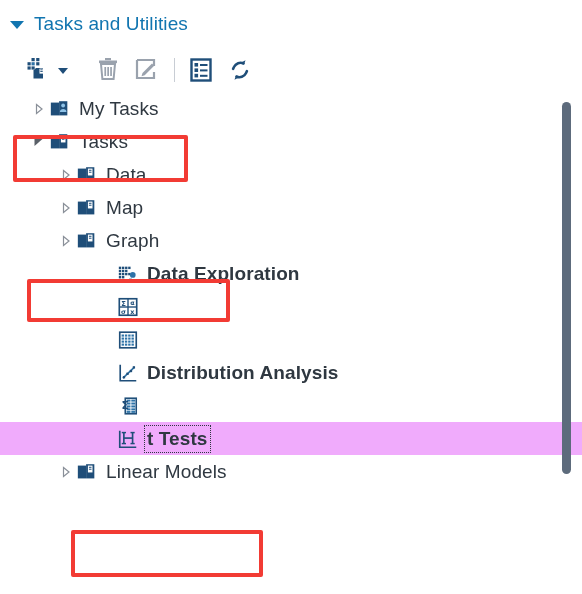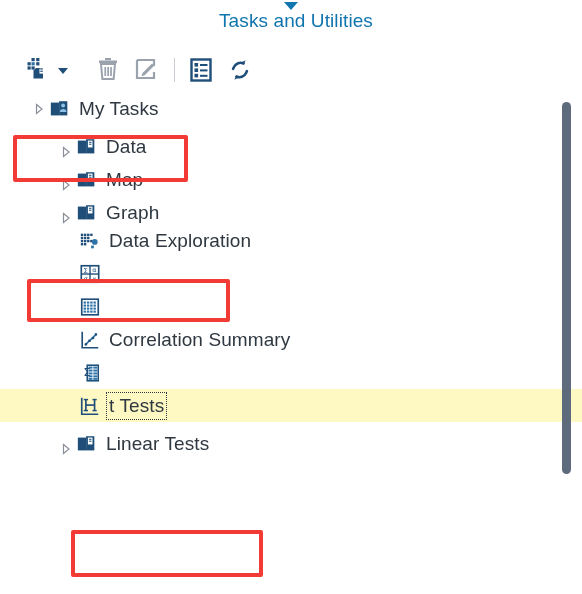--- a/index.html
+++ b/index.html
@@ -19,21 +19,20 @@
   #panel-header {
     position: absolute;
     left: 0;
     top: 0;
     width: 582px;
     height: 47px;
     display: flex;
     align-items: center;
     padding-left: 10px;
     box-sizing: border-box;
-    flex-direction: column;
   }
   #panel-header .twisty {
     width: 0;
     height: 0;
     border-left: 7px solid transparent;
     border-right: 7px solid transparent;
     border-top: 8px solid #1175b0;
     margin-right: 10px;
     margin-top: 2px;
   }
@@ -91,21 +90,21 @@
   }
   .tree-row {
     position: relative;
     display: flex;
     align-items: center;
     height: 33px;
     box-sizing: border-box;
     white-space: nowrap;
   }
   .tree-row.selected {
-    background: #fef9c3;
+    background: #f0abfc;
   }
   .row-arrow {
     width: 18px;
     min-width: 18px;
     display: flex;
     align-items: center;
     justify-content: center;
   }
   .row-arrow.spacer { }
   .row-icon {
@@ -122,22 +121,22 @@
     font-size: 19px;
     letter-spacing: .1px;
   }
   .row-label.focus-outline {
     outline: 1px dotted #2f3841;
     outline-offset: 2px;
   }
 
   
   .lvl1 { padding-left: 30px; }
-  .lvl2 { padding-left: 57px; align-items: flex-end; }
-  .lvl3 { padding-left: 60px; }
+  .lvl2 { padding-left: 57px; }
+  .lvl3 { padding-left: 98px; font-weight: bold; }
 
   
   #scrollbar-track {
     position: absolute;
     right: 10px;
     top: 92px;
     width: 12px;
     height: 502px;
   }
   #scrollbar-thumb {
@@ -240,20 +239,37 @@
       </span>
       <span class="row-icon">
         <svg width="22" height="22" viewBox="0 0 24 24">
           <path d="M2 5 h9 v14 h-9 z" fill="#1f4e79"></path>
           <path d="M11 3.5 h9 v15.5 h-9 z" fill="#1f4e79"></path>
           <circle cx="15.4" cy="8.2" r="2.1" fill="#8fc3e8"></circle>
           <path d="M11.8 15.2 a3.7 3.7 0 0 1 7.3 0 z" fill="#8fc3e8"></path>
         </svg>
       </span>
       <span class="row-label">My Tasks</span>
+    </div>
+    <div class="tree-row lvl1">
+      <span class="row-arrow">
+        <svg width="12" height="12" viewBox="0 0 12 12">
+          <path d="M1.5 3 L9.5 3 L1.5 10 Z" fill="#5a6068"></path>
+        </svg>
+      </span>
+      <span class="row-icon">
+        <svg width="22" height="22" viewBox="0 0 24 24">
+          <path d="M2 5 h9 v14 h-9 z" fill="#1f4e79"></path>
+          <path d="M11 3.5 h9 v15.5 h-9 z" fill="#1f4e79"></path>
+          <rect x="13" y="5" width="5" height="7.5" fill="#ffffff"></rect>
+          <rect x="14.1" y="6.3" width="2.8" height="1.1" fill="#1f4e79"></rect>
+          <rect x="14.1" y="8.4" width="2.8" height="1.1" fill="#1f4e79"></rect>
+        </svg>
+      </span>
+      <span class="row-label">Tasks</span>
     </div>
     <div class="tree-row lvl2">
       <span class="row-arrow">
         <svg width="10" height="12" viewBox="0 0 10 12">
           <path d="M2.5 1.5 L8 6 L2.5 10.5 Z" fill="none" stroke="#8a9099" stroke-width="1.2"></path>
         </svg>
       </span>
       <span class="row-icon">
         <svg width="22" height="22" viewBox="0 0 24 24">
           <path d="M2 5 h9 v14 h-9 z" fill="#1f4e79"></path>
@@ -371,21 +387,21 @@
           <path d="M3.5 3 v17.5 h17.5" fill="none" stroke="#1f4e79" stroke-width="1.8"></path>
           <line x1="6.5" y1="17.5" x2="19" y2="5.5" stroke="#2e73a8" stroke-width="1.8"></line>
           <g fill="#1f4e79">
             <rect x="6.4" y="15.4" width="2.5" height="2.5"></rect>
             <rect x="10.2" y="11.6" width="2.5" height="2.5"></rect>
             <rect x="14.0" y="8.6" width="2.5" height="2.5"></rect>
             <rect x="17.2" y="4.6" width="2.5" height="2.5"></rect>
           </g>
         </svg>
       </span>
-      <span class="row-label">Correlation Summary</span>
+      <span class="row-label">Distribution Analysis</span>
     </div>
     <div class="tree-row lvl3">
       <span class="row-arrow spacer"></span>
       <span class="row-icon">
         <svg width="22" height="22" viewBox="0 0 24 24">
           <rect x="9" y="3.5" width="12" height="17" fill="none" stroke="#1f4e79" stroke-width="1.7"></rect>
           <g fill="#2e73a8">
             <rect x="10.4" y="5" width="4.3" height="2.2"></rect>
             <rect x="15.6" y="5" width="4.3" height="2.2"></rect>
             <rect x="10.4" y="8.2" width="4.3" height="2.2"></rect>
@@ -425,21 +441,21 @@
       </span>
       <span class="row-icon">
         <svg width="22" height="22" viewBox="0 0 24 24">
           <path d="M2 5 h9 v14 h-9 z" fill="#1f4e79"></path>
           <path d="M11 3.5 h9 v15.5 h-9 z" fill="#1f4e79"></path>
           <rect x="13" y="5" width="5" height="7.5" fill="#ffffff"></rect>
           <rect x="14.1" y="6.3" width="2.8" height="1.1" fill="#1f4e79"></rect>
           <rect x="14.1" y="8.4" width="2.8" height="1.1" fill="#1f4e79"></rect>
         </svg>
       </span>
-      <span class="row-label">Linear Tests</span>
+      <span class="row-label">Linear Models</span>
     </div>
   </div>
 
 <div id="scrollbar-track">
   <div id="scrollbar-thumb" style="top: 10.04px; height: 371.48px;"></div>
 </div>
 
 <div class="annot-box" style="left: 13px; top: 135px; width: 175px; height: 47px; border-color: rgb(242, 59, 52);"></div>
 <div class="annot-box" style="left: 27px; top: 279px; width: 203px; height: 43px; border-color: rgb(242, 59, 52);"></div>
 <div class="annot-box" style="left: 71px; top: 530px; width: 192px; height: 47px; border-color: rgb(242, 59, 52);"></div>

